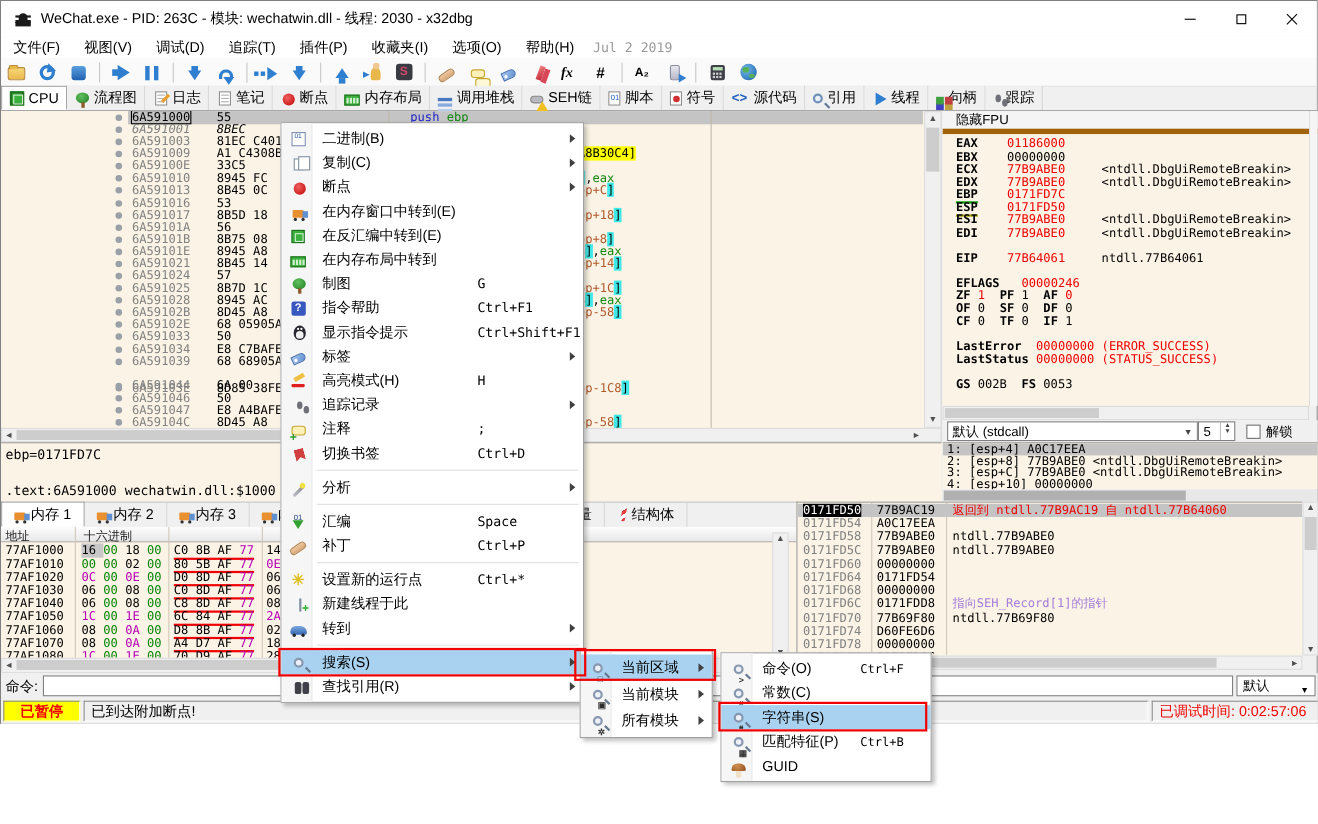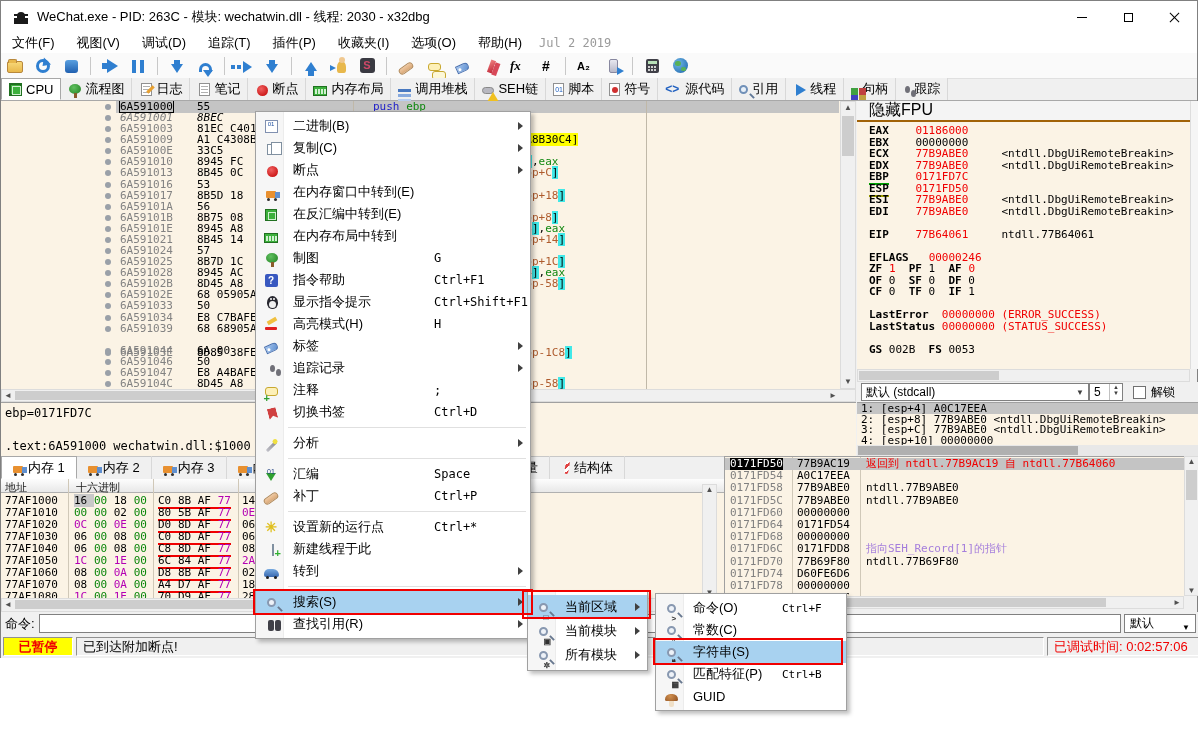--- a/index.html
+++ b/index.html
@@ -42,21 +42,21 @@
 .da-instr{position:absolute;left:372px;}
 .tk-m{color:#2222c8;}.tk-r{color:#118811;}.tk-s{color:#2222c8;}.tk-a{color:#AE5B2D;}.tk-k{color:#000;}
 .tk-b{color:#000;background:#40E8E8;}
 .tk-y{color:#000;background:#ffff00;}
 .vline{position:absolute;top:100px;height:288px;width:1px;background:#c0b8a8;}
 
 .sb{background:#f0f0f0;border:1px solid #dcdcdc;position:absolute;}
 .sb .thumb{position:absolute;background:#cdcdcd;}
 .sb .ar{position:absolute;color:#505050;font-size:8px;line-height:12px;text-align:center;}
 
-.regs-head{position:absolute;left:856px;top:100px;width:341px;height:21px;background:#f4f4f4;border-bottom:2px solid #a16207;font-size:16px;display:flex;align-items:center;padding-left:12px;}
+.regs-head{position:absolute;left:856px;top:100px;width:341px;height:21px;background:#f4f4f4;border-bottom:5px solid #a16207;font-size:12px;display:flex;align-items:center;padding-left:12px;}
 .regs{position:absolute;left:856px;top:121px;width:333px;height:247px;background:#FBF3E5;overflow:hidden;font-family:"DejaVu Sans Mono",monospace;font-size:11px;line-height:11.5px;white-space:pre;padding:3px 0 0 12px;}
 .rg-n{font-weight:bold;color:#000;}
 .rg-red{color:#f00000;}
 .rg-k{color:#000;}
 .rg-ebp{font-weight:bold;border-bottom:2px solid #00a000;}
 .rg-esp{font-weight:bold;border-bottom:2px solid #a0a000;}
 .regs-vsb{position:absolute;left:1189px;top:100px;width:8px;height:268px;background:#f5f5f5;border-left:1px solid #ddd;}
 
 .convrow{position:absolute;left:856px;top:381px;width:341px;height:20px;background:#f0f0f0;display:flex;align-items:center;font-size:12px;}
 .combo{background:#fff;border:1px solid #808080;height:18px;display:flex;align-items:center;padding:0 4px;position:relative;}
@@ -640,31 +640,31 @@
     </div>
     <div class="menu-item">
       <span class="micon">
         <span class="ic i-penguin"></span>
       </span>
       <span class="lab">显示指令提示</span>
       <span class="sc">Ctrl+Shift+F1</span>
     </div>
     <div class="menu-item">
       <span class="micon">
+        <span class="ic i-tags"></span>
+      </span>
+      <span class="lab">标签</span>
+      <span class="sub"></span>
+    </div>
+    <div class="menu-item">
+      <span class="micon">
         <span class="ic i-hlpen"></span>
       </span>
       <span class="lab">高亮模式(H)</span>
       <span class="sc">H</span>
-    </div>
-    <div class="menu-item">
-      <span class="micon">
-        <span class="ic i-tags"></span>
-      </span>
-      <span class="lab">标签</span>
-      <span class="sub"></span>
     </div>
     <div class="menu-item">
       <span class="micon">
         <span class="ic i-foot"></span>
       </span>
       <span class="lab">追踪记录</span>
       <span class="sub"></span>
     </div>
     <div class="menu-item">
       <span class="micon">

